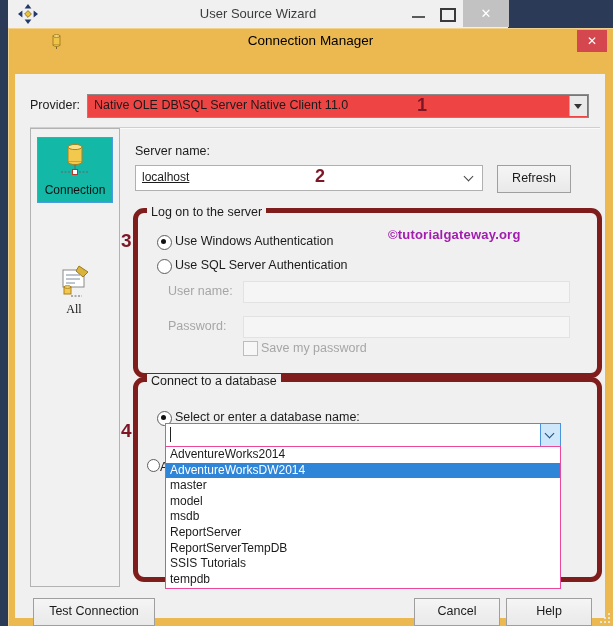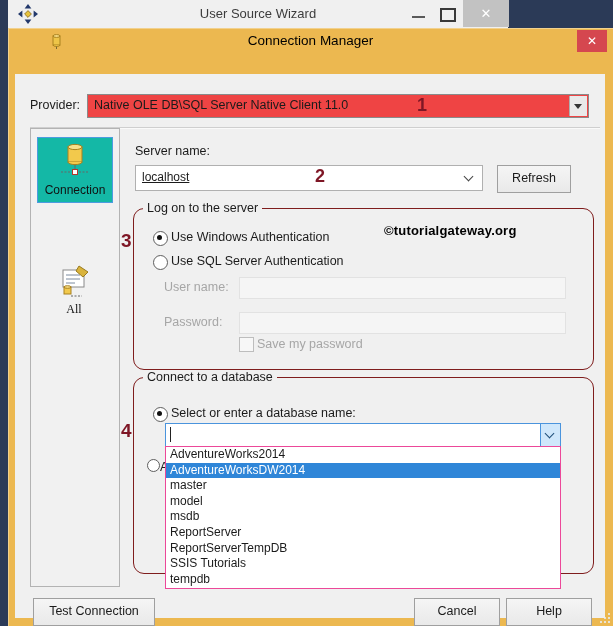--- a/index.html
+++ b/index.html
@@ -46,32 +46,32 @@
   
   .sidebar{position:absolute;left:15px;top:54px;width:88px;height:457px;background:#f1f1f1;border:1px solid #b3b3b3;}
   .side-item{position:absolute;left:6px;width:74px;text-align:center;cursor:pointer;}
   .side-item .icon{display:block;margin:4px auto 1px;}
   .side-item .silbl{font-size:12px;color:#111;}
   .side-sel{top:8px;height:64px;background:#14b8a6;border:1px solid #4d9be0;}
   .side-all{top:130px;height:62px;font-family:Liberation Serif, serif;}
 
   
   .ann{position:absolute;font-weight:bold;color:#7e1625;font-size:18px;z-index:6;}
-  .watermark{position:absolute;font-weight:bold;color:#000000;font-size:13px;letter-spacing:.2px;}
+  .watermark{position:absolute;font-weight:bold;color:#a21caf;font-size:13px;letter-spacing:.2px;}
 
   
   .server-combo{position:absolute;left:120px;top:91px;width:346px;height:24px;background:#fff;border:1px solid #b0b0b0;cursor:pointer;}
   .server-combo .val{position:absolute;left:6px;top:4px;text-decoration:underline;}
   .chev{position:absolute;width:6px;height:6px;border-right:1.5px solid #444;border-bottom:1.5px solid #444;transform:rotate(45deg);}
   .btn{position:absolute;height:26px;background:linear-gradient(#f5f5f5,#e9e9e9);border:1px solid #9f9f9f;
        text-align:center;font-size:12.5px;color:#1b1b1b;line-height:24px;cursor:pointer;}
   .btn-default{border:1px solid #4a94dd;}
 
   
-  .group{position:absolute;border:1px solid #7f1d1d;border-radius:11px;}
+  .group{position:absolute;border:5px solid #7f1d1d;border-radius:11px;}
   .gtitle{position:absolute;left:9px;top:-8px;background:#f0f0f0;padding:0 4px;font-size:12.5px;}
 
   
   .radio{position:absolute;width:13px;height:13px;border:1px solid #5e5e5e;border-radius:50%;background:#fff;cursor:pointer;}
   .radio.on::after{content:"";position:absolute;left:3px;top:3px;width:5px;height:5px;border-radius:50%;background:#111;}
   .checkbox{position:absolute;width:13px;height:13px;border:1px solid #bdbdbd;background:#f7f7f7;cursor:pointer;}
   .dis-field{position:absolute;height:20px;background:#f5f5f5;border:1px solid #e2e2e2;}
 
   
   .db-combo{position:absolute;left:150px;top:349px;width:394px;height:22px;background:#fff;border:1px solid #4a94dd;z-index:5;cursor:text;}

